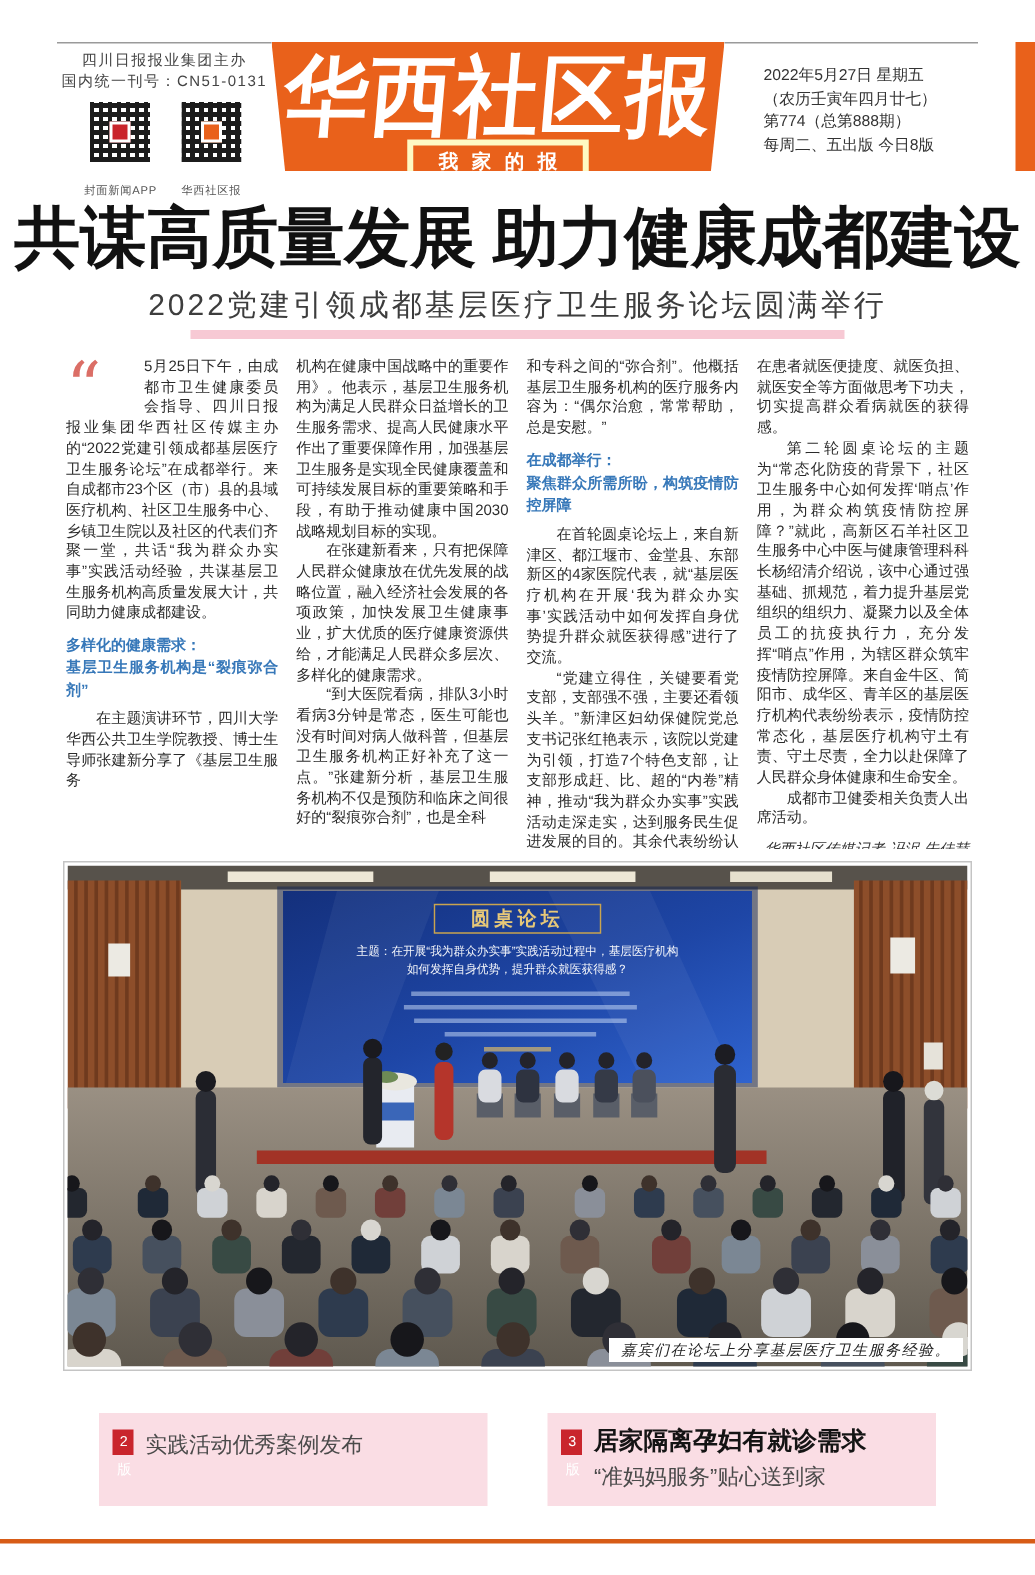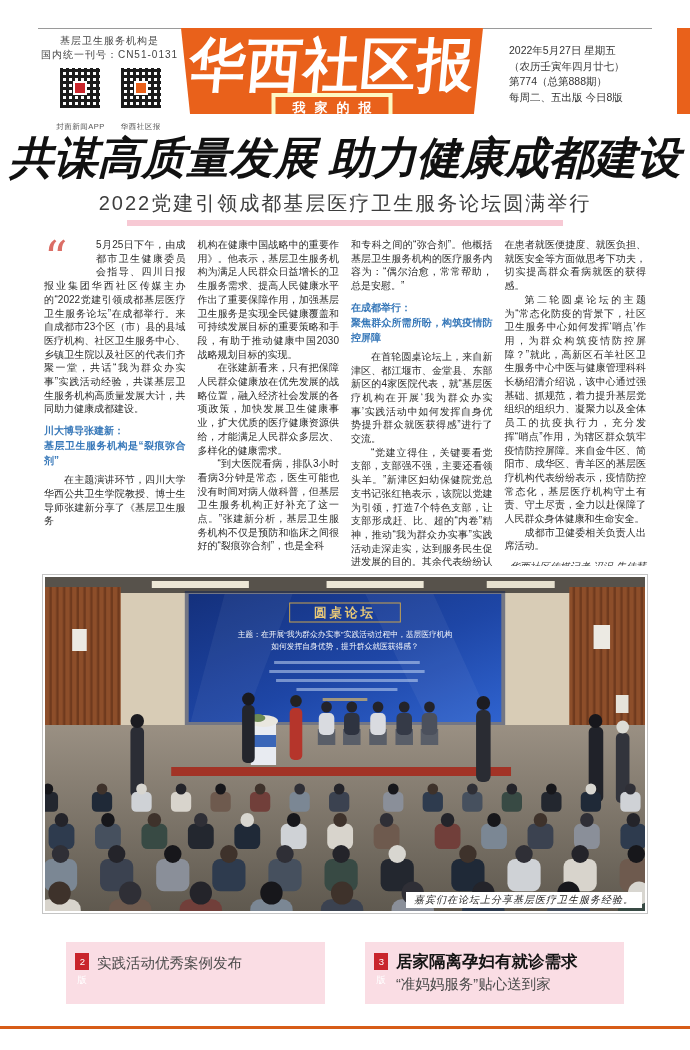--- a/index.html
+++ b/index.html
@@ -26,21 +26,21 @@
             font-family:"DejaVu Sans","Liberation Sans",sans-serif;}
   .mh-slogan{position:absolute;left:50%;bottom:-9px;transform:translateX(-50%);
              background:#e9611b;border:4px solid #fef9c3;color:#fff;font-weight:bold;
              font-size:13px;letter-spacing:9px;padding:2px 8px 2px 17px;white-space:nowrap;}
   .mh-right{flex:1;border-top:1px solid #9a9a9a;padding:14px 0 0 26px;box-sizing:border-box;}
   .mh-right div{font-size:10.5px;color:#333;line-height:15.5px;white-space:nowrap;}
   .edge-strip{position:absolute;top:28px;right:0;width:13px;height:86px;background:#e9611b;}
   
   .headline{text-align:center;margin-top:18px;}
   .headline h1{margin:4px;font-family:"Liberation Serif","DejaVu Serif",serif;font-weight:900;
-               font-size:44px;line-height:50px;color:#111;letter-spacing:0px;font-style:italic;}
+               font-size:44px;line-height:50px;color:#111;letter-spacing:0px;}
   .headline h2{margin:6px 0 0 0;font-weight:500;font-size:20px;color:#3d3d3d;letter-spacing:2px;}
   .pink-bar{width:436px;height:6px;background:#f7c9d4;margin:3px auto 0 auto;}
   
   .article{display:flex;gap:12px;padding:0 44px;margin-top:12px;height:328px;overflow:hidden;
            font-size:10px;line-height:13.7px;text-align:justify;color:#2b2b2b;}
   .col{flex:1;min-width:0;}
   .para{text-indent:2em;margin:0;}
   .para.cont{text-indent:0;}
   .quote-mark{float:left;width:52px;height:30px;font-family:"DejaVu Serif",serif;
               font-size:46px;line-height:40px;color:#db6e66;letter-spacing:-3px;}
@@ -70,21 +70,21 @@
 </style>
 </head>
 <body>
 
 <div class="page">
 
   <div class="edge-strip"></div>
 
   <header class="masthead">
     <div class="mh-left">
-      <div class="mh-pub">基层卫生服务机构是</div>
+      <div class="mh-pub">四川日报报业集团主办</div>
       <div class="mh-pub">国内统一刊号：CN51-0131</div>
       <div class="qr-row">
         <div class="qr-block">
           <div class="qr">
               <i class="qr-center red"></i>
             </div>
           <div class="qr-label">封面新闻APP</div>
         </div>
         <div class="qr-block">
           <div class="qr">
@@ -109,21 +109,21 @@
   <section class="headline">
     <h1>共谋高质量发展 助力健康成都建设</h1>
     <h2>2022党建引领成都基层医疗卫生服务论坛圆满举行</h2>
     <div class="pink-bar"></div>
   </section>
 
   <section class="article">
     <div class="col">
       <p class="para cont"><span class="quote-mark">“</span><span>5月25日下午，由成都市卫生健康委员会指导、四川日报报业集团华西社区传媒主办的“2022党建引领成都基层医疗卫生服务论坛”在成都举行。来自成都市23个区（市）县的县域医疗机构、社区卫生服务中心、乡镇卫生院以及社区的代表们齐聚一堂，共话“我为群众办实事”实践活动经验，共谋基层卫生服务机构高质量发展大计，共同助力健康成都建设。</span></p>
       <div class="sec-head">
-        <span>川大博导张建新：</span>
+        <span>多样化的健康需求：</span>
         <span>基层卫生服务机构是“裂痕弥合剂”</span>
       </div>
       <p class="para">在主题演讲环节，四川大学华西公共卫生学院教授、博士生导师张建新分享了《基层卫生服务</p>
     </div>
     <div class="col">
       <p class="para cont">机构在健康中国战略中的重要作用》。他表示，基层卫生服务机构为满足人民群众日益增长的卫生服务需求、提高人民健康水平作出了重要保障作用，加强基层卫生服务是实现全民健康覆盖和可持续发展目标的重要策略和手段，有助于推动健康中国2030战略规划目标的实现。</p>
       <p class="para">在张建新看来，只有把保障人民群众健康放在优先发展的战略位置，融入经济社会发展的各项政策，加快发展卫生健康事业，扩大优质的医疗健康资源供给，才能满足人民群众多层次、多样化的健康需求。</p>
       <p class="para">“到大医院看病，排队3小时看病3分钟是常态，医生可能也没有时间对病人做科普，但基层卫生服务机构正好补充了这一点。”张建新分析，基层卫生服务机构不仅是预防和临床之间很好的“裂痕弥合剂”，也是全科</p>
     </div>
     <div class="col">

